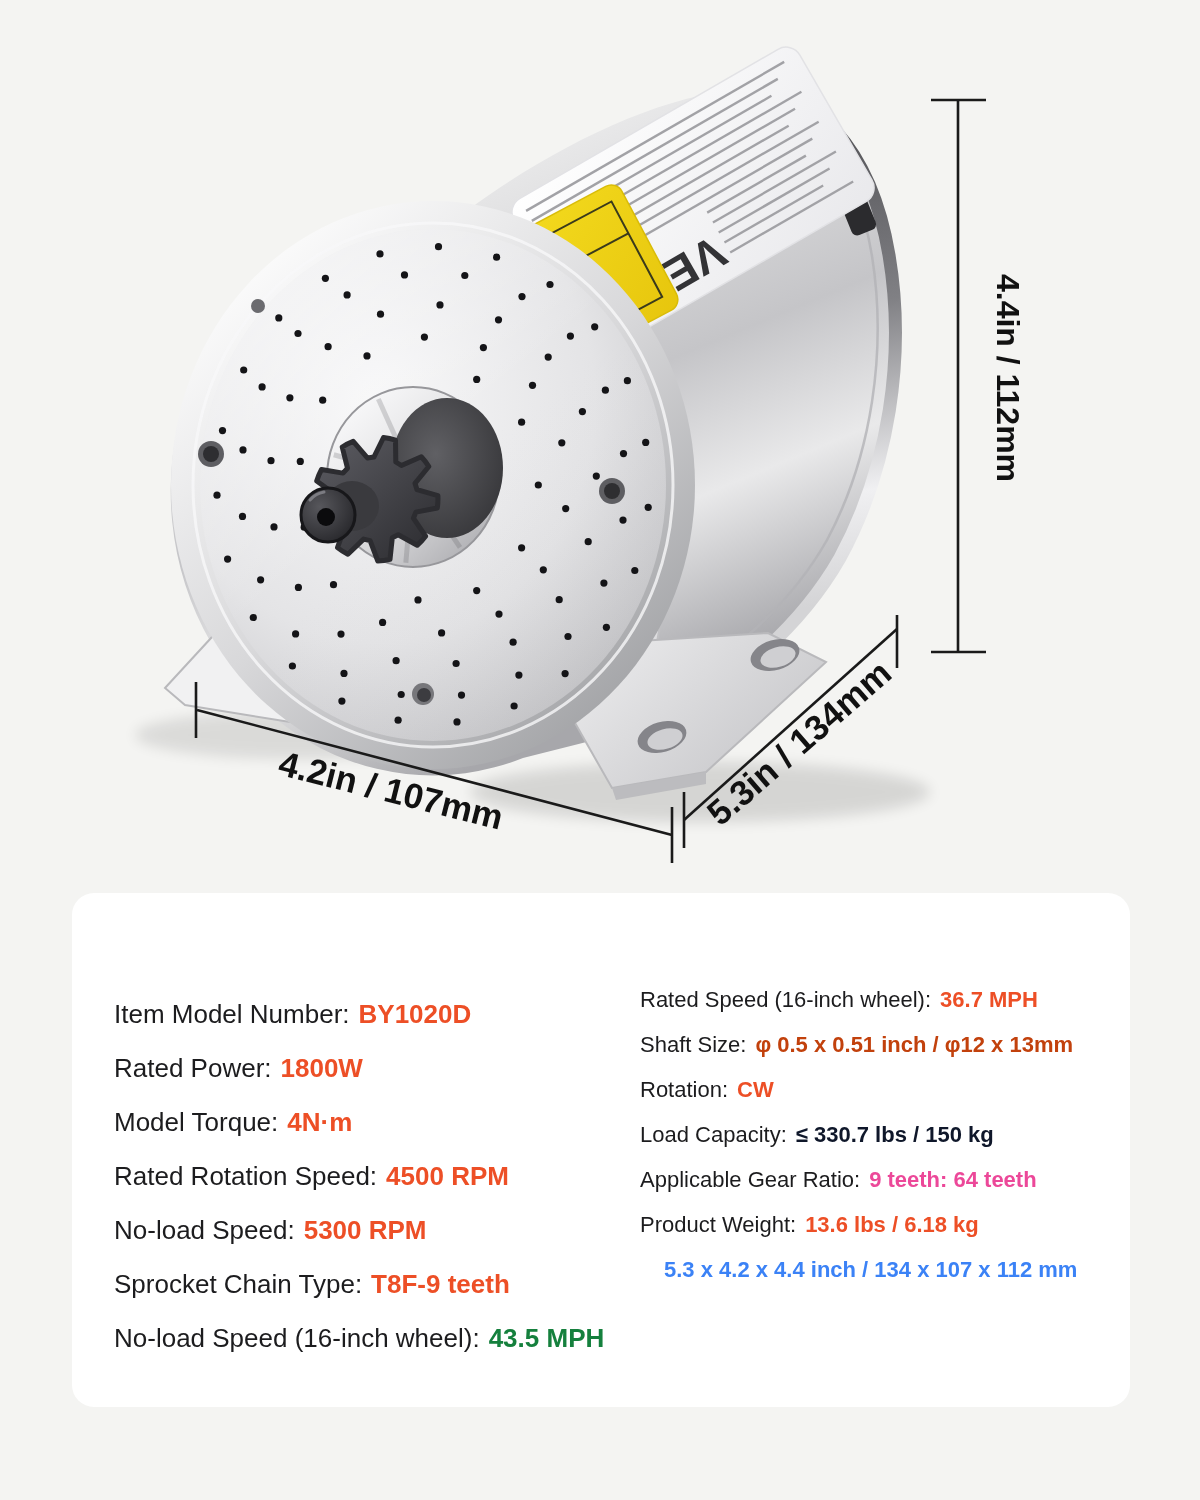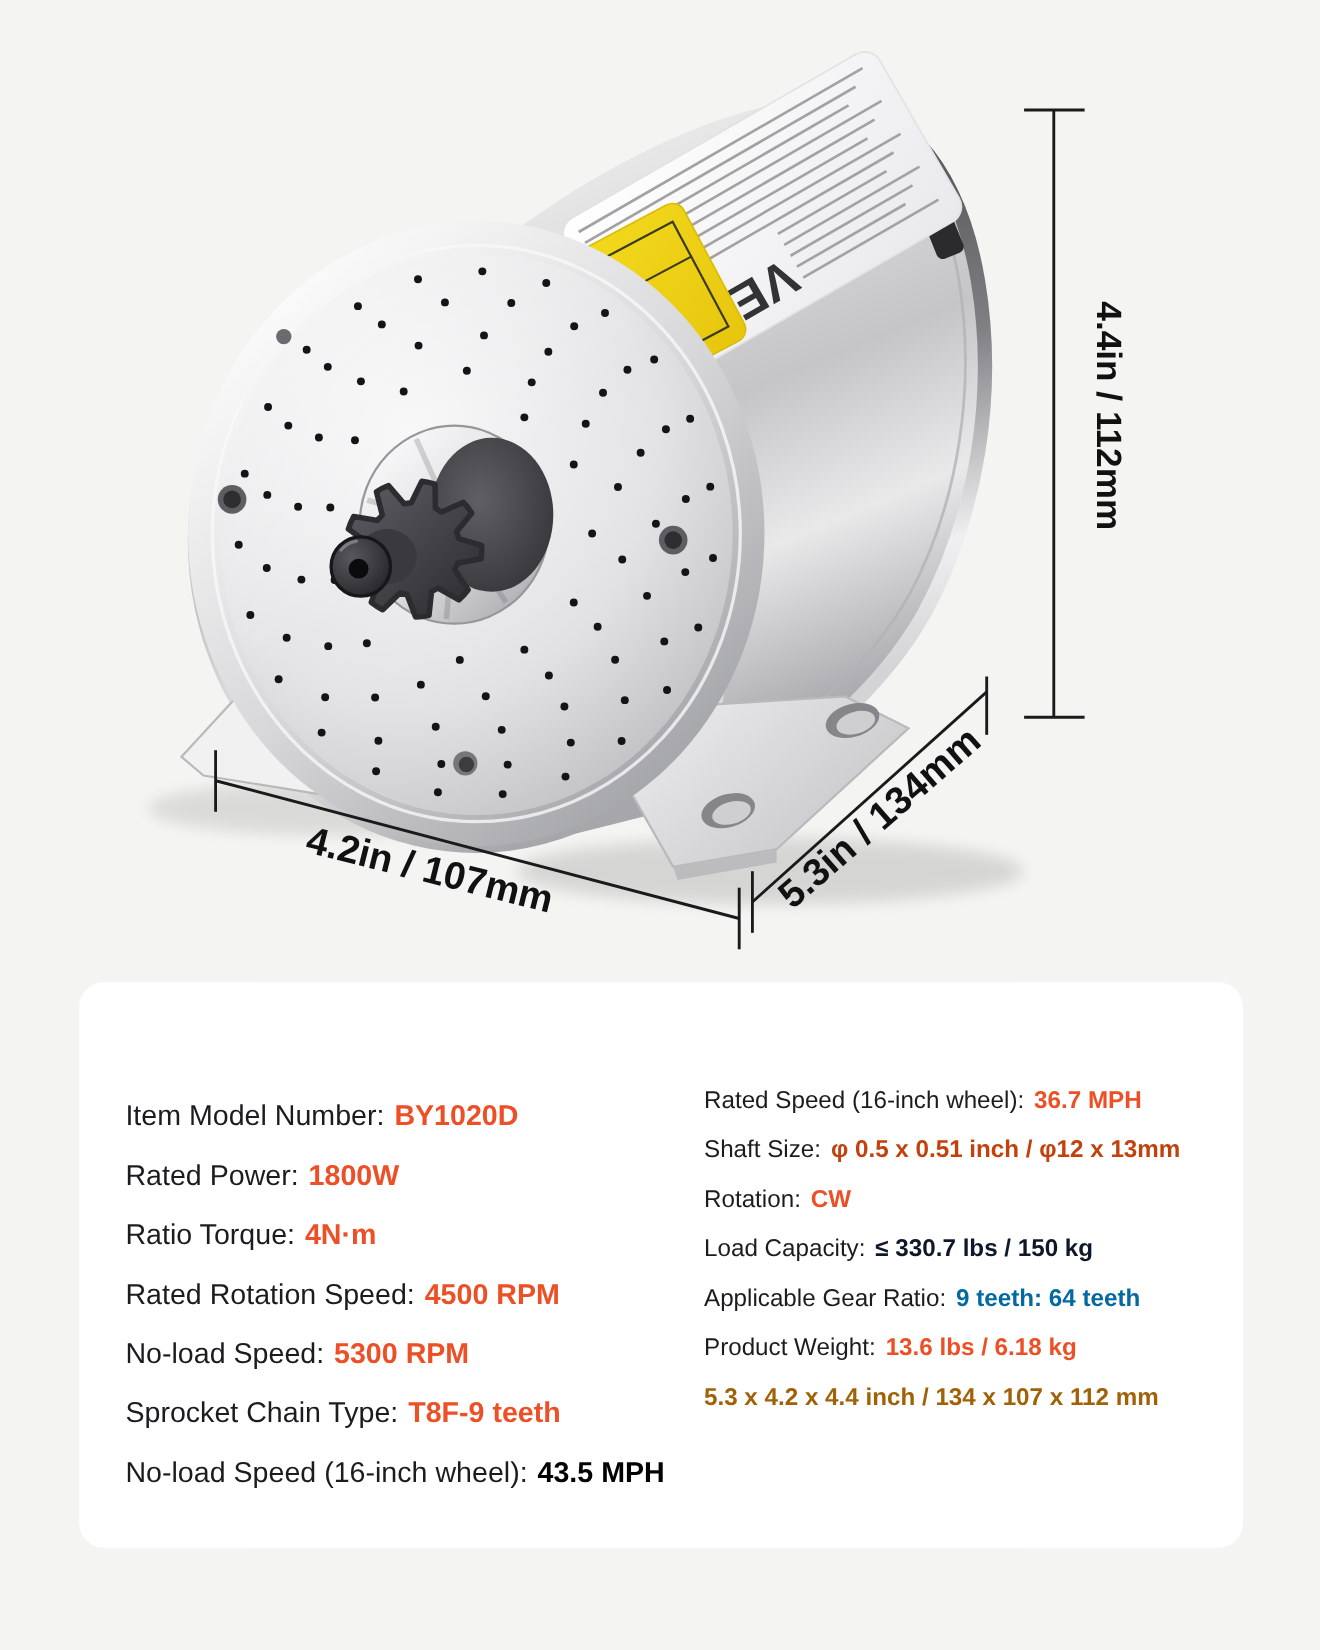--- a/index.html
+++ b/index.html
@@ -292,30 +292,30 @@
         <line x1="897" y1="615" x2="897" y2="668"></line>
         <text transform="translate(807,752) rotate(-41)" text-anchor="middle" font-size="35" stroke="none">5.3in / 134mm</text>
       </g>
     </g>
   </svg>
 
   <div class="spec-card">
     <div class="spec-col spec-col-left">
         <div class="spec-row"><span class="spec-label">Item Model Number:</span><span class="spec-value" style="color: rgb(237, 79, 38);">BY1020D</span></div>
         <div class="spec-row"><span class="spec-label">Rated Power:</span><span class="spec-value" style="color: rgb(237, 79, 38);">1800W</span></div>
-        <div class="spec-row"><span class="spec-label">Ratio Torque:</span><span class="spec-value" style="color: rgb(237, 79, 38);">4N·m</span></div>
+        <div class="spec-row"><span class="spec-label">Model Torque:</span><span class="spec-value" style="color: rgb(237, 79, 38);">4N·m</span></div>
         <div class="spec-row"><span class="spec-label">Rated Rotation Speed:</span><span class="spec-value" style="color: rgb(237, 79, 38);">4500 RPM</span></div>
         <div class="spec-row"><span class="spec-label">No-load Speed:</span><span class="spec-value" style="color: rgb(237, 79, 38);">5300 RPM</span></div>
         <div class="spec-row"><span class="spec-label">Sprocket Chain Type:</span><span class="spec-value" style="color: rgb(237, 79, 38);">T8F-9 teeth</span></div>
-        <div class="spec-row"><span class="spec-label">No-load Speed (16-inch wheel):</span><span class="spec-value" style="color: #000000;">43.5 MPH</span></div>
+        <div class="spec-row"><span class="spec-label">No-load Speed (16-inch wheel):</span><span class="spec-value" style="color: #15803d;">43.5 MPH</span></div>
       </div>
     <div class="spec-col spec-col-right">
         <div class="spec-row"><span class="spec-label">Rated Speed (16-inch wheel):</span><span class="spec-value" style="color: rgb(237, 79, 38);">36.7 MPH</span></div>
         <div class="spec-row"><span class="spec-label">Shaft Size:</span><span class="spec-value" style="color: #c2410c;">φ 0.5 x 0.51 inch / φ12 x 13mm</span></div>
         <div class="spec-row"><span class="spec-label">Rotation:</span><span class="spec-value" style="color: rgb(237, 79, 38);">CW</span></div>
         <div class="spec-row"><span class="spec-label">Load Capacity:</span><span class="spec-value" style="color: #0f172a;">≤ 330.7 lbs / 150 kg</span></div>
-        <div class="spec-row"><span class="spec-label">Applicable Gear Ratio:</span><span class="spec-value" style="color: #0369a1;">9 teeth: 64 teeth</span></div>
+        <div class="spec-row"><span class="spec-label">Applicable Gear Ratio:</span><span class="spec-value" style="color: #ec4899;">9 teeth: 64 teeth</span></div>
         <div class="spec-row"><span class="spec-label">Product Weight:</span><span class="spec-value" style="color: rgb(237, 79, 38);">13.6 lbs / 6.18 kg</span></div>
-        <div class="spec-row"><span class="spec-label"></span><span class="spec-value" style="color: #a16207;">5.3 x 4.2 x 4.4 inch / 134 x 107 x 112 mm</span></div>
+        <div class="spec-row"><span class="spec-label"></span><span class="spec-value" style="color: #3b82f6; margin-left: 24px;">5.3 x 4.2 x 4.4 inch / 134 x 107 x 112 mm</span></div>
       </div>
   </div>
 
 </div>
 
 </body></html>

